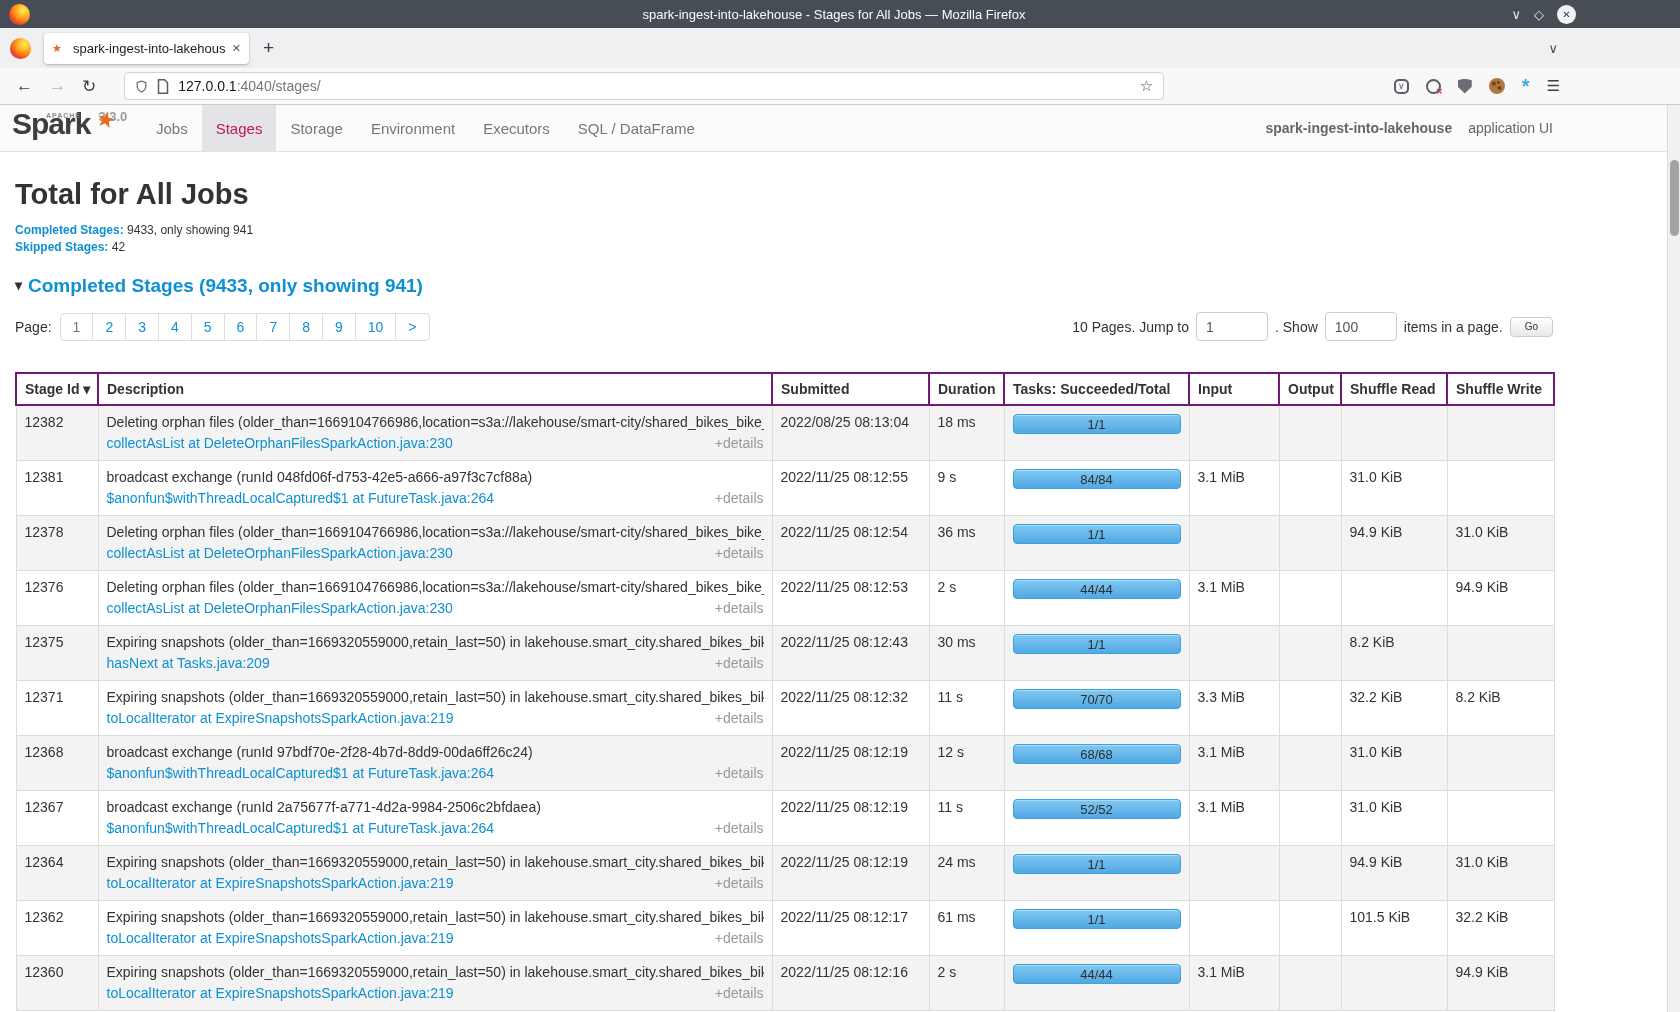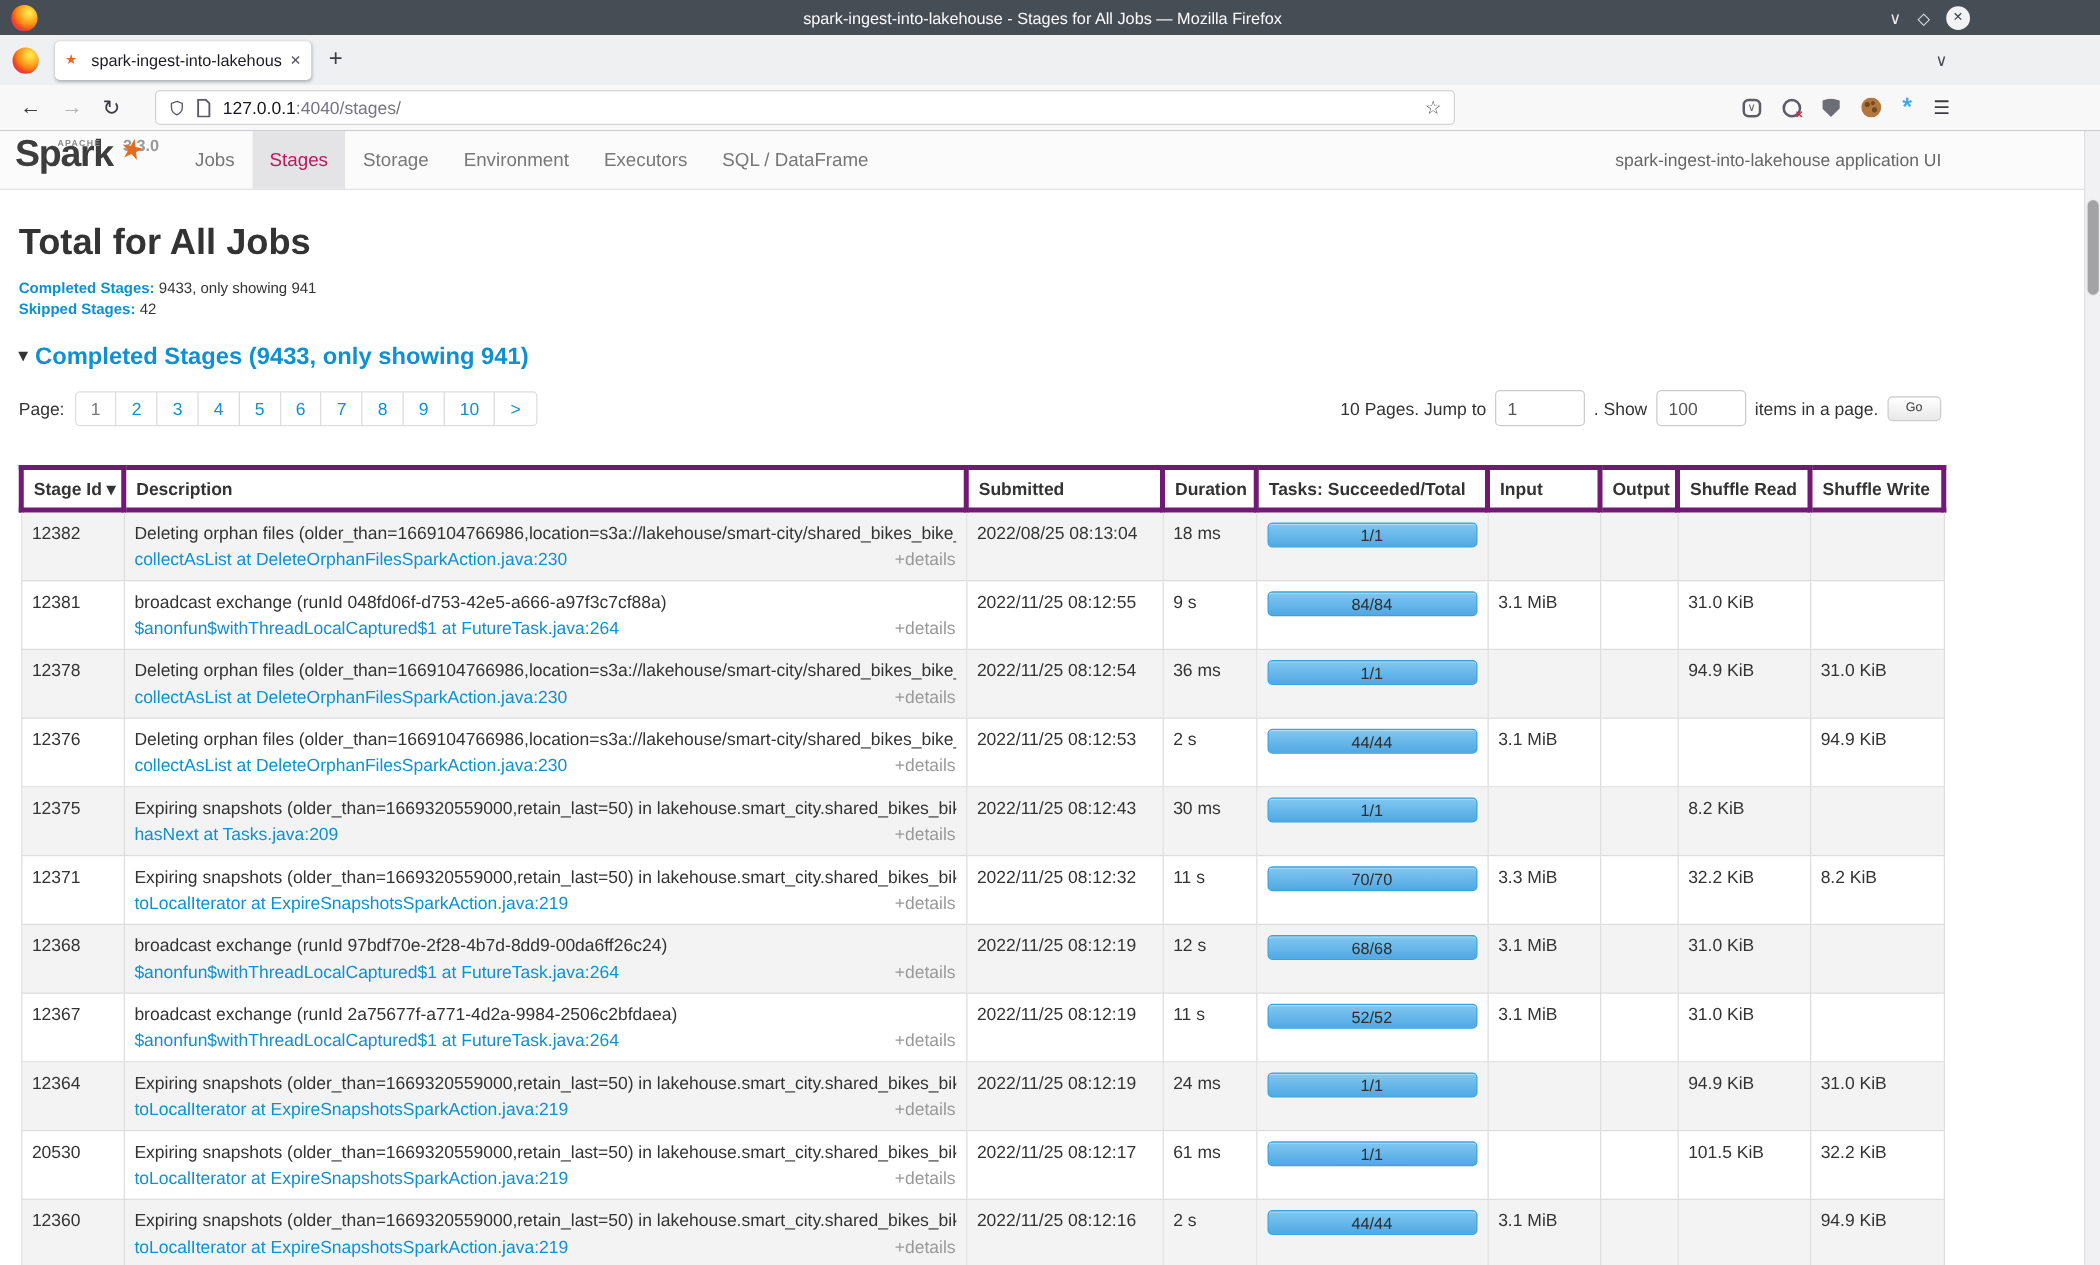--- a/index.html
+++ b/index.html
@@ -64,21 +64,21 @@
   .spark-word { font-size:30px; font-weight:bold; color:#3d3d3d; letter-spacing:-1px; line-height:30px; }
   .spark-apache { position:absolute; top:7px; left:46px; font-size:7px; font-weight:bold;
                   letter-spacing:1px; color:#8a8a8a; }
   .spark-star { position:absolute; top:2px; left:96px; font-size:22px; color:#e66a1f; transform:rotate(12deg); }
   .spark-version { font-size:13px; font-weight:bold; color:#999; margin:0 0 5px 8px; }
   .spark-nav { display:flex; align-items:stretch; margin-left:4px; }
   .spark-nav-item { display:flex; align-items:center; padding:0 14px; font-size:15px; color:#777; }
   .spark-nav-item.active { background:#e4e4e6; color:#be185d; }
   .app-label { margin-left:auto; display:flex; align-items:center; padding-right:127px;
                font-size:14px; color:#666; white-space:nowrap; }
-  .app-label b { font-weight:normal; margin-right:4px; }
+  .app-label b { font-weight:bold; margin-right:16px; }
 
   
   .content { width:1538px; margin-left:15px; }
   h1.page-title { margin-top:26px; font-size:29px; font-weight:bold; color:#333; }
   .stats { margin-top:12px; font-size:12px; color:#333; }
   .stats p { margin:3px 0; }
   .stats strong { color:#0e90d2; }
   .section-head { margin-top:21px; font-size:19px; font-weight:bold; color:#0e90d2; cursor:pointer; }
   .section-head .arrow { color:#333; font-size:14px; margin-right:6px; vertical-align:2px; }
 
@@ -94,21 +94,21 @@
                     font-size:14px; color:#333; }
   .num-input { width:72px; height:29px; border:1px solid #ccc; border-radius:4px;
                padding:4px 9px; font-size:14px; color:#555; font-family:inherit; }
   .go-btn { height:20px; padding:0 14px; border:1px solid #ccc; border-radius:4px;
             background:linear-gradient(#fff,#e8e8e8); font-size:10px; color:#333; cursor:pointer; }
 
   
   table.stages { margin-top:31px; border-collapse:collapse; table-layout:fixed;
                  width:1538px; font-size:14px; }
   .stages th { text-align:left; font-weight:bold; color:#333; padding:7px 8px;
-               border:4px solid #701a75; background:#fff; white-space:nowrap; overflow:hidden; }
+               border:2px solid #701a75; background:#fff; white-space:nowrap; overflow:hidden; }
   .stages td { padding:8px; border-left:1px solid #ddd; border-right:1px solid #ddd;
                border-bottom:1px solid #ddd; vertical-align:top; color:#333; height:52px;
                white-space:nowrap; overflow:hidden; }
   .stages tbody tr:nth-child(odd) { background:#f3f3f4; }
   .d1 { line-height:17px; white-space:nowrap; overflow:hidden; }
   .d2 { margin-top:4px; line-height:17px; display:flex; justify-content:space-between; }
   .dlink { color:#0e90d2; text-decoration:none; cursor:pointer; }
   .ddet { color:#999; cursor:pointer; }
   .progress { height:20px; border:1px solid #3ba3da; border-radius:4px;
               background:linear-gradient(#80c8f1,#51a8e4); position:relative;
@@ -449,21 +449,21 @@
         <span class="bar-label">1/1</span>
       </div>
     </td>
     <td></td>
     <td></td>
     <td>94.9 KiB</td>
     <td>31.0 KiB</td>
   </tr>
 
   <tr>
-    <td><span>20530</span></td>
+    <td><span>12362</span></td>
     <td>
       <div class="d1">Expiring snapshots (older_than=1669320559000,retain_last=50) in lakehouse.smart_city.shared_bikes_bike_sta...</div>
       <div class="d2">
         <a class="dlink">toLocalIterator at ExpireSnapshotsSparkAction.java:219</a>
         <span class="ddet">+details</span>
       </div>
     </td>
     <td>2022/11/25 08:12:17</td>
     <td>61 ms</td>
     <td>

